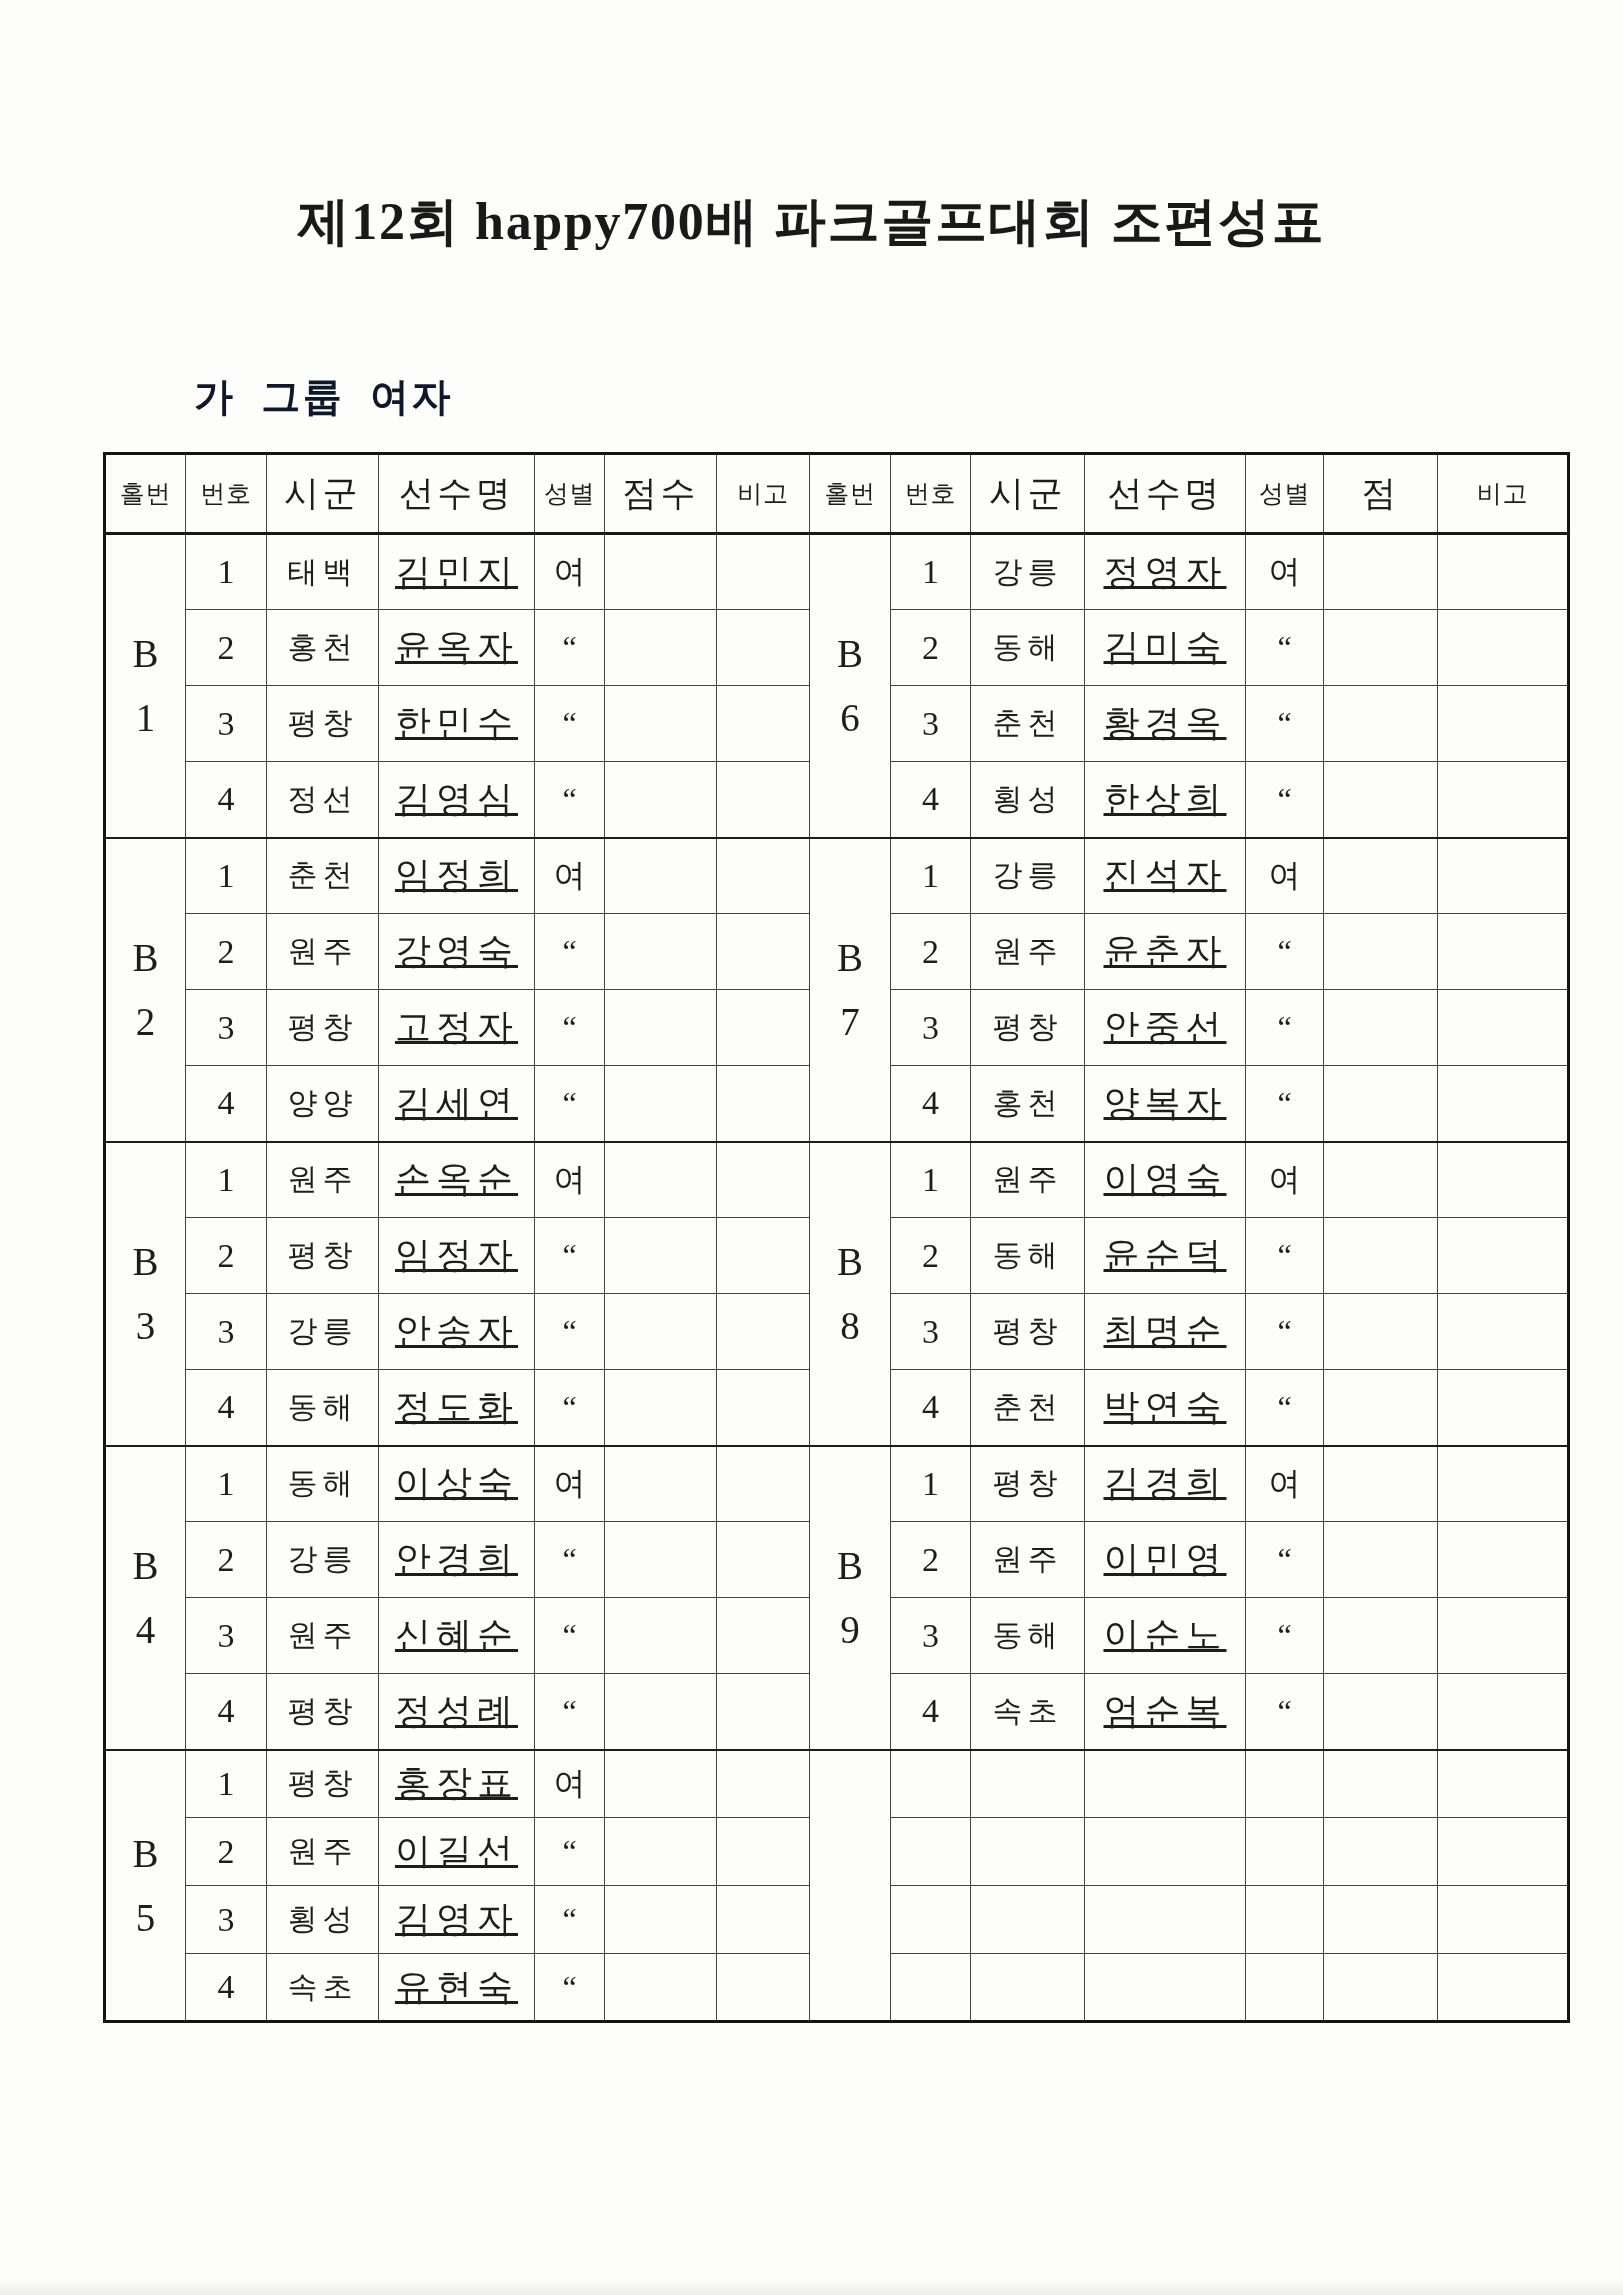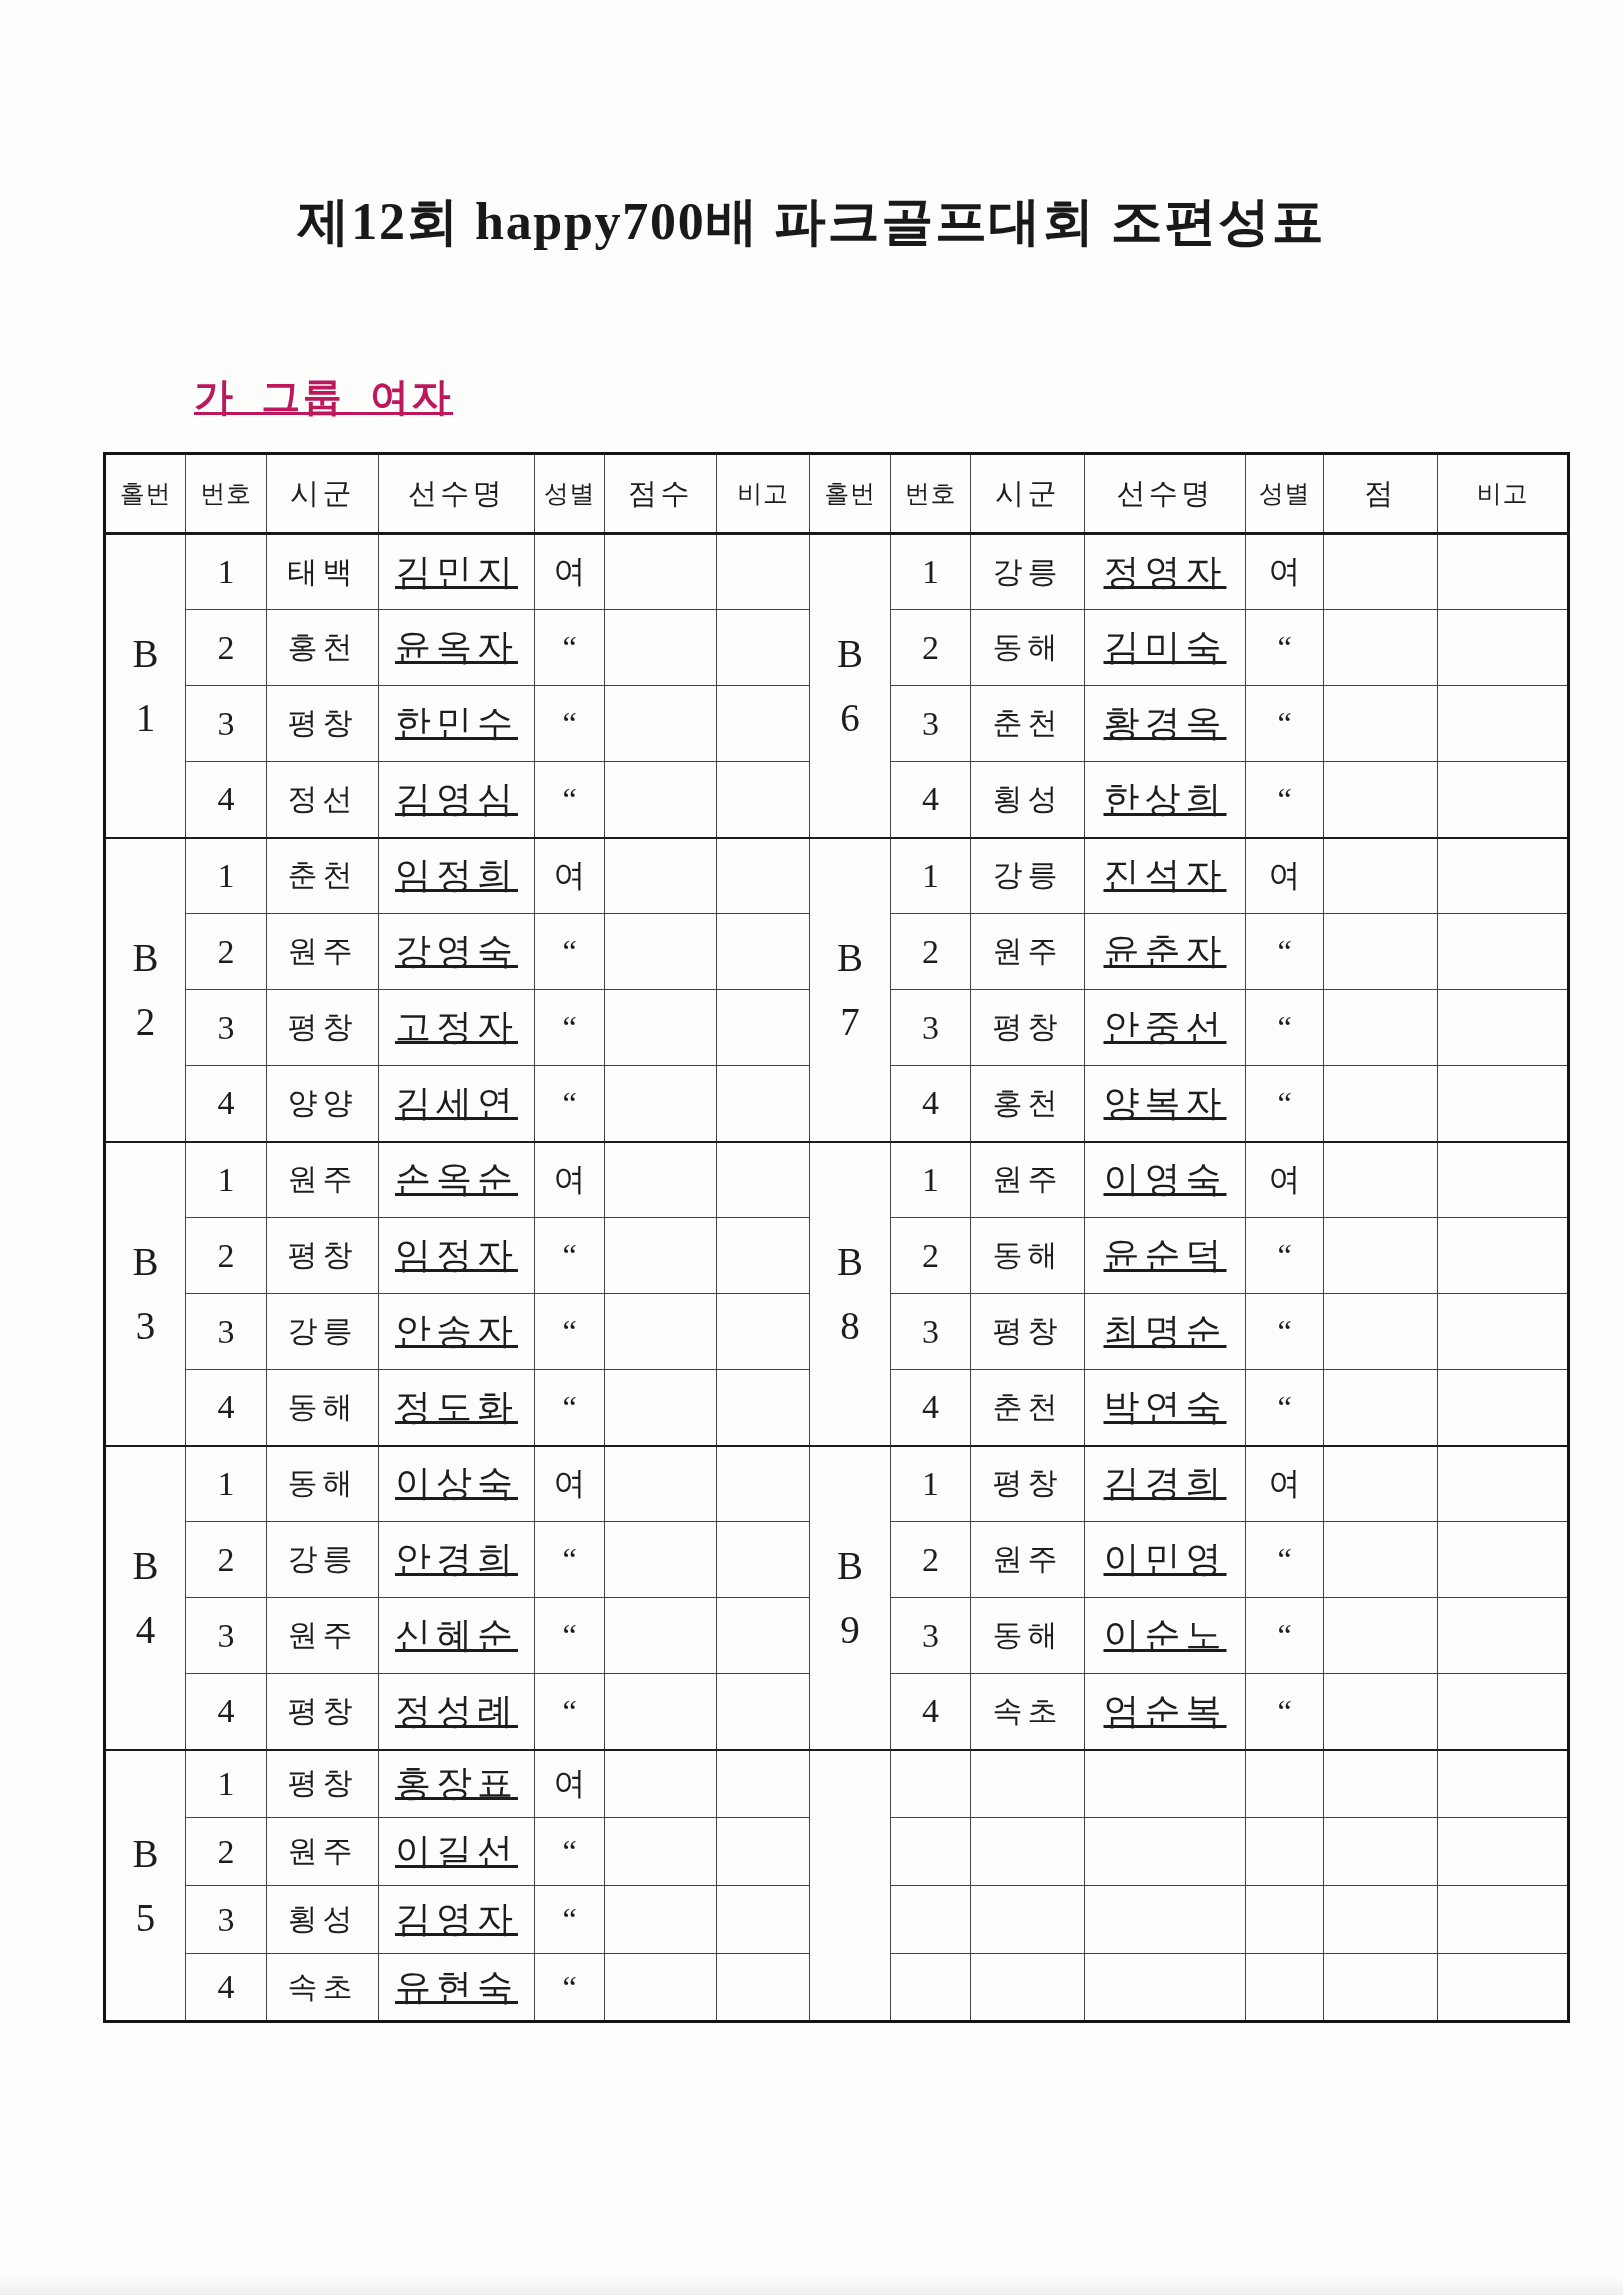--- a/index.html
+++ b/index.html
@@ -9,36 +9,35 @@
     overflow:hidden;
   }
   .title{
     position:absolute;top:193px;left:0;width:1623px;text-align:center;
     font-size:52px;font-weight:bold;letter-spacing:1.7px;line-height:1.1;
     color:#191919;
   }
   .subtitle{
     position:absolute;top:370px;left:194px;
     font-size:39px;font-weight:bold;letter-spacing:2.5px;word-spacing:13.5px;
-    color:#be185d;
-    text-decoration:underline;
+    color:#0f172a;
   }
   table.roster{
     position:absolute;top:452px;left:103px;
     width:1465px;border-collapse:collapse;table-layout:fixed;
     border:3.4px solid #141414;
   }
   table.roster td, table.roster th{
     border:1.7px solid #434343;text-align:center;vertical-align:middle;
     padding:0;overflow:hidden;font-weight:normal;color:#1d1d1d;
   }
   tr.hdr{height:80px;font-family:Liberation Serif, serif;}
   tr.hdr th{border-bottom:3.4px solid #191919;background:#fdfdfc;}
   th.h-sm{font-size:25px;letter-spacing:0.8px;}
-  th.h-lg{font-size:29px;letter-spacing:3.4px;}
+  th.h-lg{font-size:35px;letter-spacing:3.4px;}
   tr.r90{height:76px;}
   tr.r80{height:68px;}
   tr.blk td{border-top:2.5px solid #1c1c1c;}
   td.mid{border-right:7.6px double #2e2e2e;}
   td.hole{font-size:39px;}
   td.hole .hl{line-height:1;margin-bottom:25px;}
   td.hole .hn{line-height:1;}
   td.no{font-size:34px;font-family:"Liberation Serif","DejaVu Serif",serif;}
   td.city{font-size:30px;letter-spacing:5px;font-family:Liberation Serif, serif;}
   td.name{font-size:36px;letter-spacing:5px;text-decoration:underline;}

